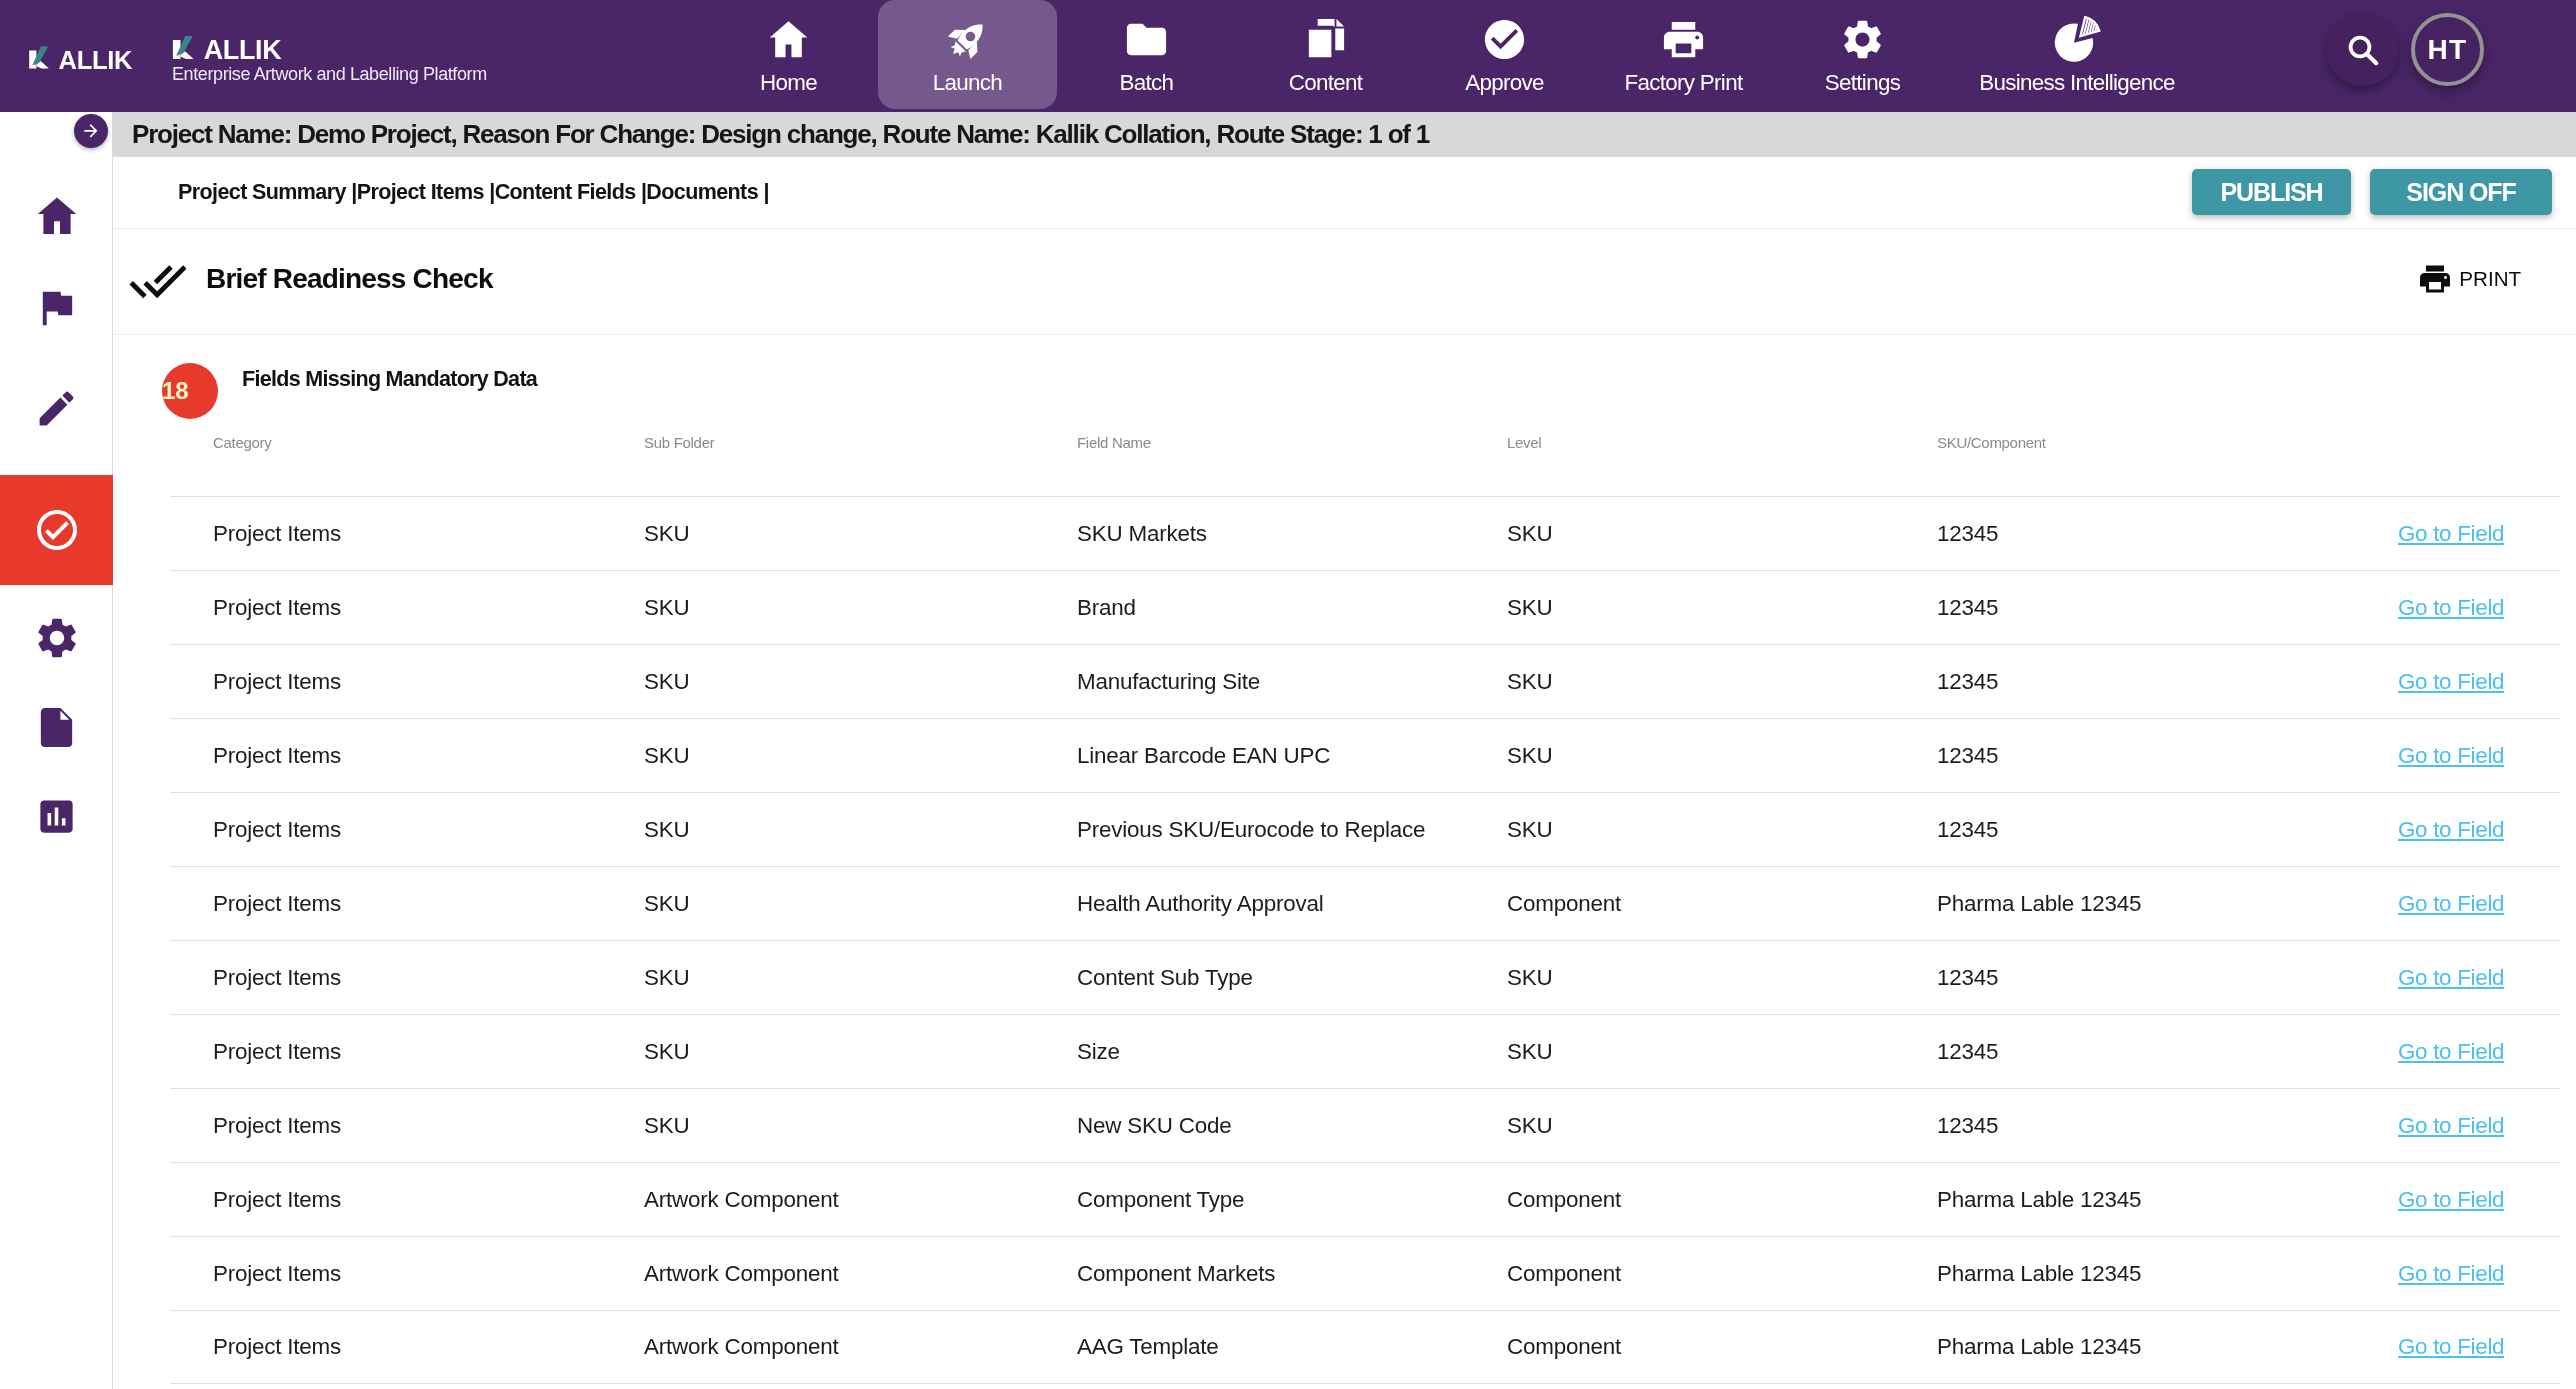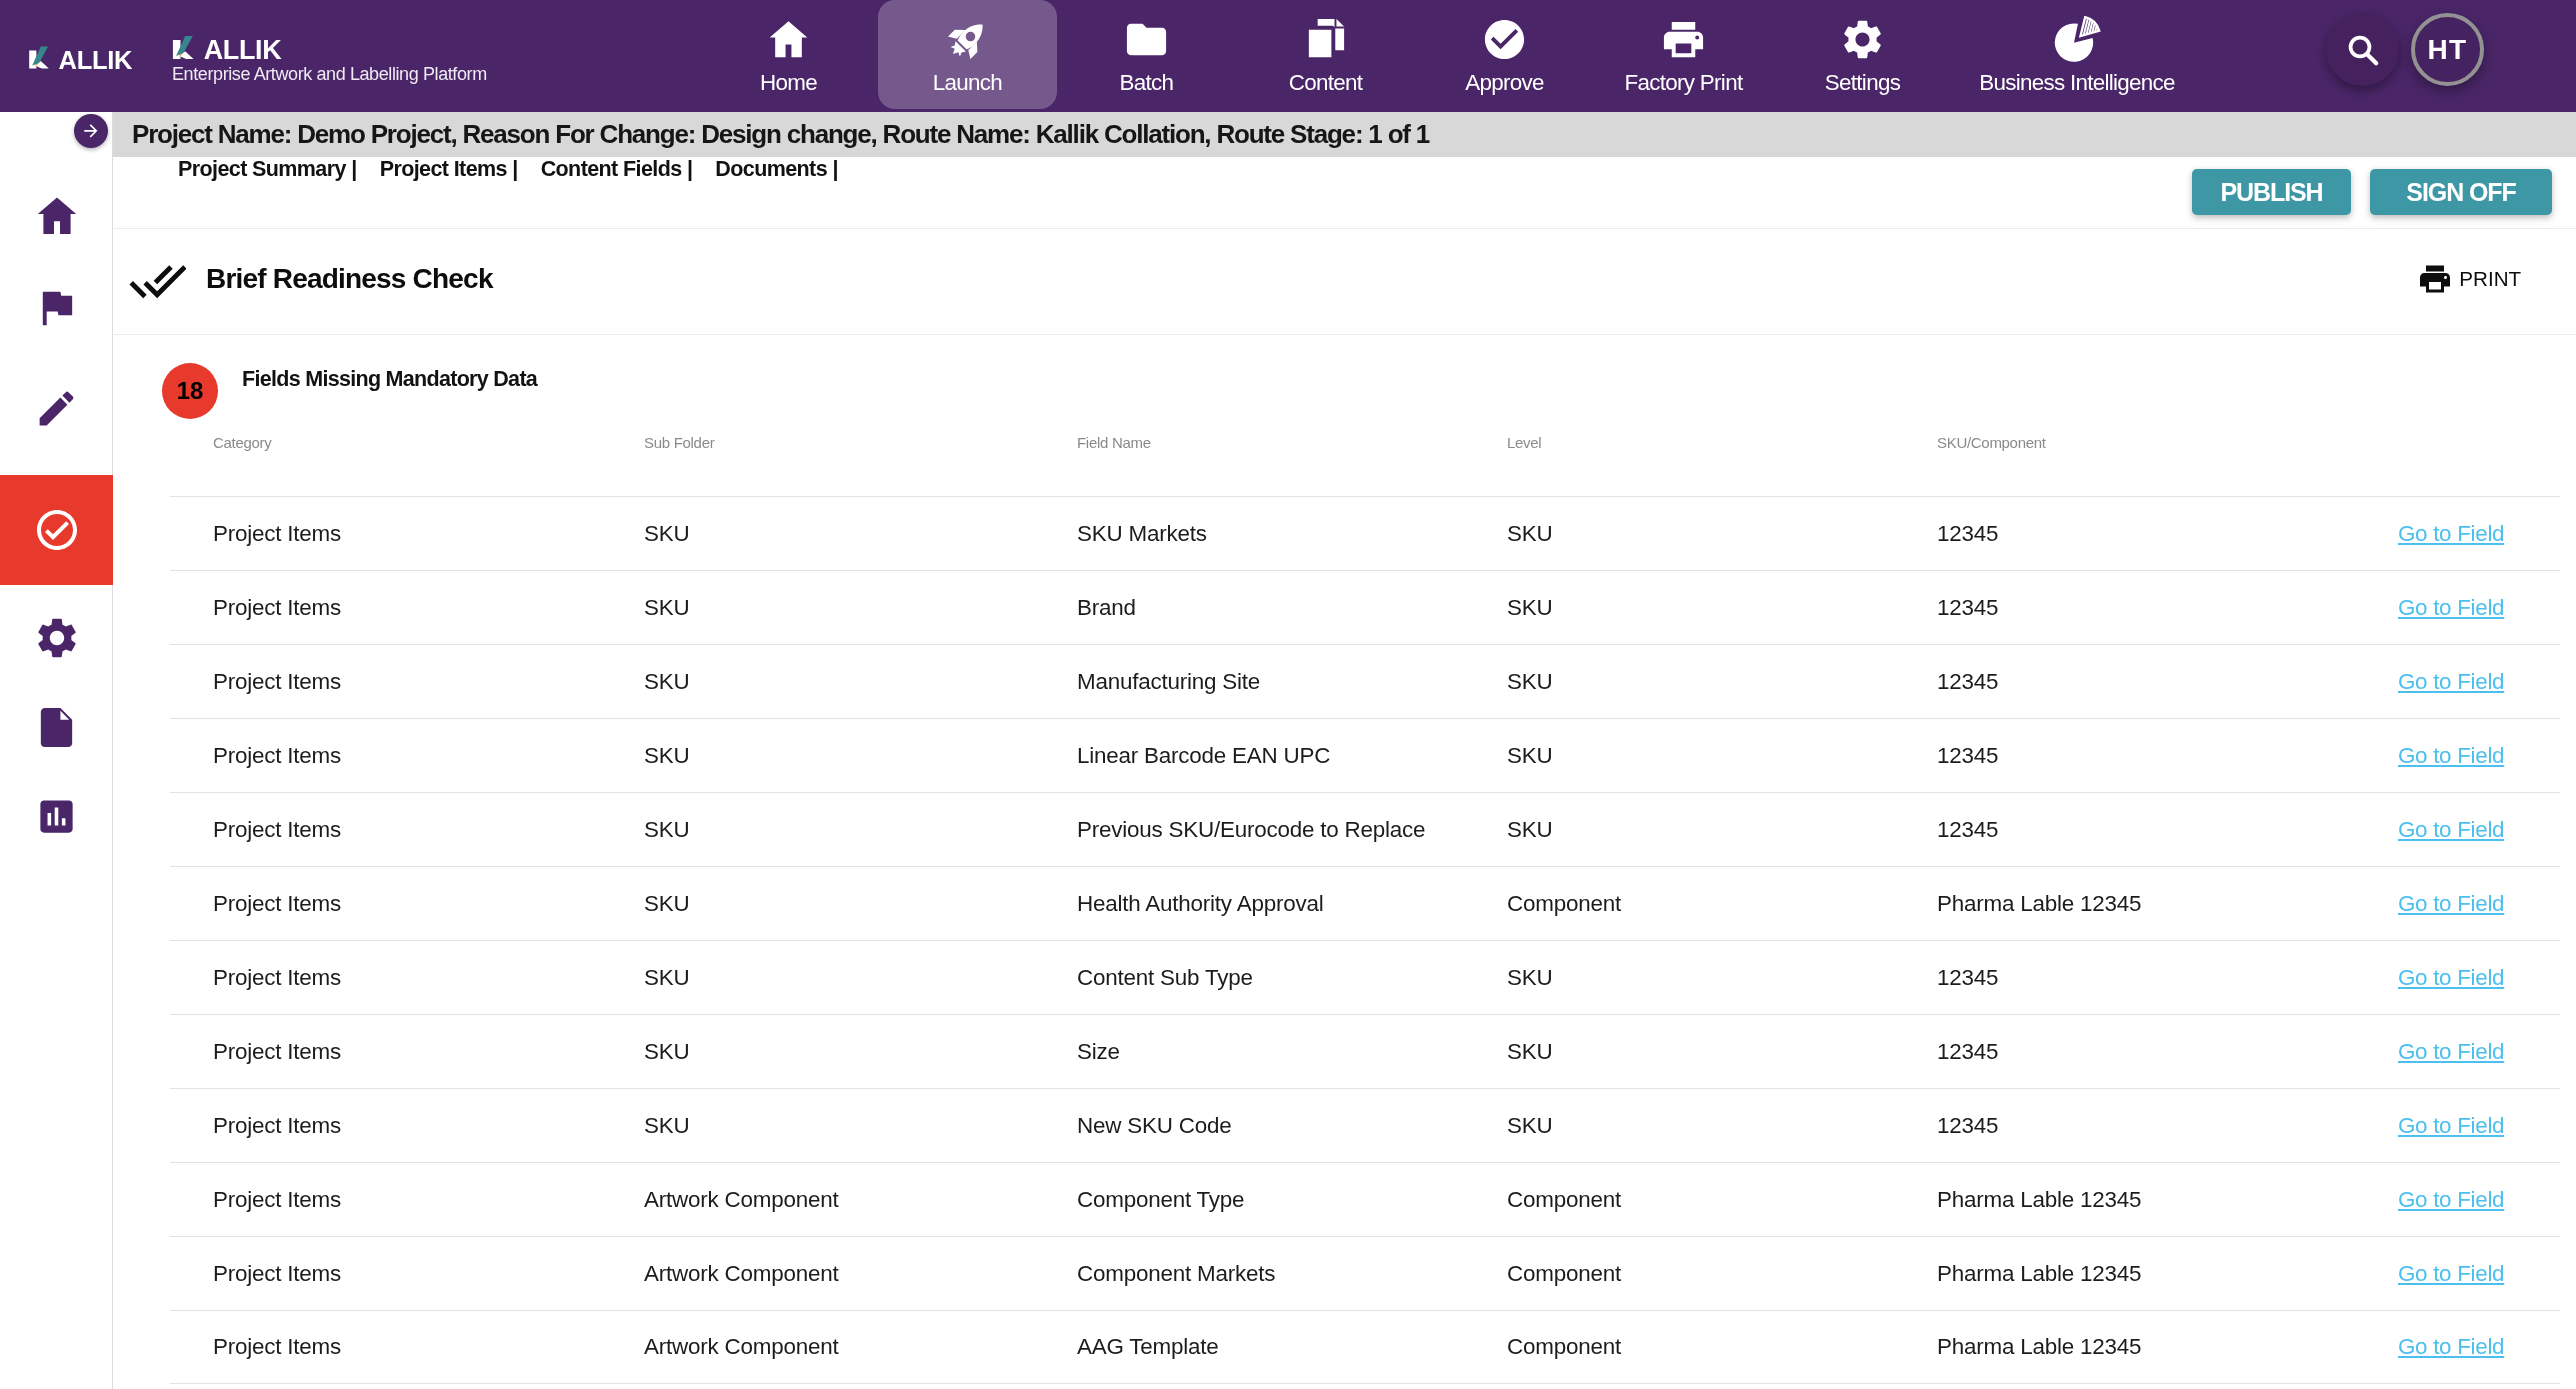--- a/index.html
+++ b/index.html
@@ -41,41 +41,41 @@
   
   .sidebar { position:absolute; left:0; top:112px; width:113px; height:1278px; background:#ffffff; border-right:1.8px solid #dcdcdc; }
   .side-item { position:absolute; left:0; width:113px; display:flex; align-items:center; justify-content:center; color:var(--purple); cursor:pointer; }
   .side-item svg { display:block; }
   .side-active-block { position:absolute; left:0; top:363px; width:113px; height:110px; background:var(--red);
     display:flex; align-items:center; justify-content:center; color:#ffffff; cursor:pointer; }
   .side-active-block svg { width:48px; height:48px; }
 
   
   .subnav { position:absolute; left:114px; top:157px; width:2462px; height:72px; border-bottom:1.8px solid #ececec; }
-  .subnav-links { position:absolute; left:64px; top:0; height:71px; display:flex; gap:23px; }
+  .subnav-links { position:absolute; left:64px; top:0; height:71px; display:flex; align-items:center; }
   .subnav-link { font-weight:700; font-size:21.5px; letter-spacing:-0.6px; color:#121212; white-space:nowrap; cursor:pointer; }
   .btn { position:absolute; border:none; border-radius:5px; background:var(--teal); color:#ffffff;
     font-family:"Liberation Sans", sans-serif; font-weight:700; font-size:25px; letter-spacing:-1.1px;
     box-shadow:0 2.7px 6.3px rgba(0,0,0,0.25); cursor:pointer; }
   .btn-publish { left:2192px; top:169px; width:159px; height:46px; }
   .btn-signoff { left:2370px; top:169px; width:182px; height:46px; }
 
   
   .section-head { position:absolute; left:114px; top:229px; width:2462px; height:106px; border-bottom:1.8px solid #ececec; }
   .ddcheck { position:absolute; left:127px; top:260px; width:59px; height:42px; color:#0d0d0d; }
   .ddcheck svg { width:59px; height:42px; display:block; }
   .section-title { position:absolute; left:206px; top:261px; height:36px; line-height:36px;
     font-weight:700; font-size:28px; letter-spacing:-0.8px; color:#0d0d0d; white-space:nowrap; }
   .print-btn { position:absolute; left:2417px; top:256px; height:45px; display:flex; align-items:center; gap:6.3px; cursor:pointer; }
   .print-btn svg { width:36px; height:36px; color:#0d0d0d; }
   .print-label { font-size:20.6px; color:#0d0d0d; letter-spacing:0px; }
 
   
   .badge { position:absolute; left:162px; top:363px; width:56px; height:56px; border-radius:50%; background:var(--red);
-    display:flex; align-items:center; justify-content:center; color:#000000; font-weight:700; font-size:24px; }
+    display:flex; align-items:center; justify-content:flex-start; color:#fef9c3; font-weight:700; font-size:24px; }
   .mf-title { position:absolute; left:242px; top:363px; height:32px; line-height:32px;
     font-weight:700; font-size:21.5px; letter-spacing:-0.7px; color:#121212; }
 
   .grid-cols { display:grid; grid-template-columns:431px 433px 430px 430px 461px auto; align-items:center; }
   .thead { position:absolute; left:170px; top:424px; width:2390px; height:36px; padding-left:43px; }
   .th { font-size:15px; letter-spacing:-0.3px; color:#8a8a8a; white-space:nowrap; }
   .tbody { position:absolute; left:170px; top:496px; width:2390px; }
   .trow { height:74px; border-top:0.9px solid #e2e2e2; padding-left:43px; padding-right:59px; }
   .trow:last-child { border-bottom:0.9px solid #e2e2e2; }
   .td { font-size:22.4px; letter-spacing:-0.2px; color:#1c1c1c; white-space:nowrap; }

